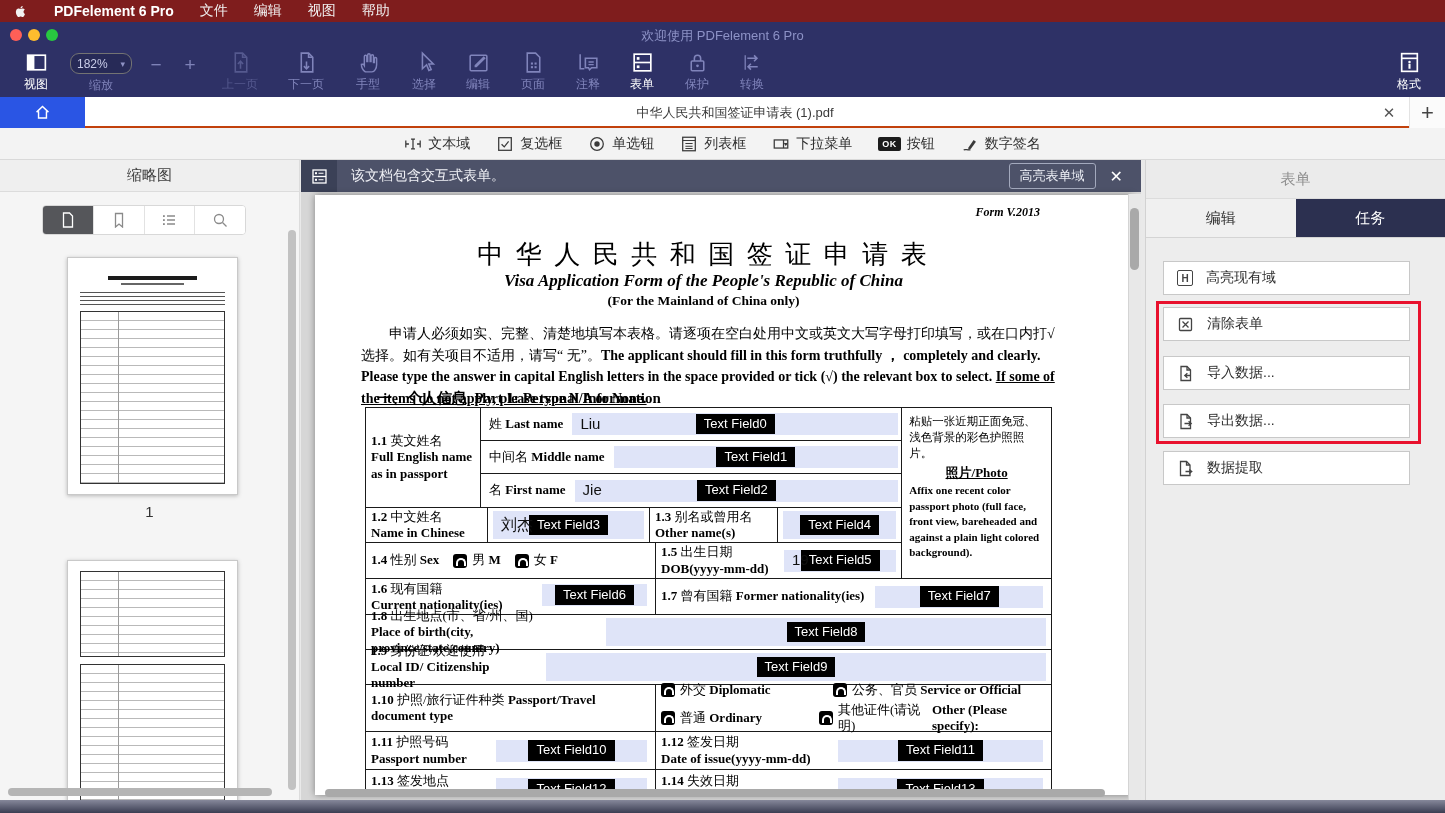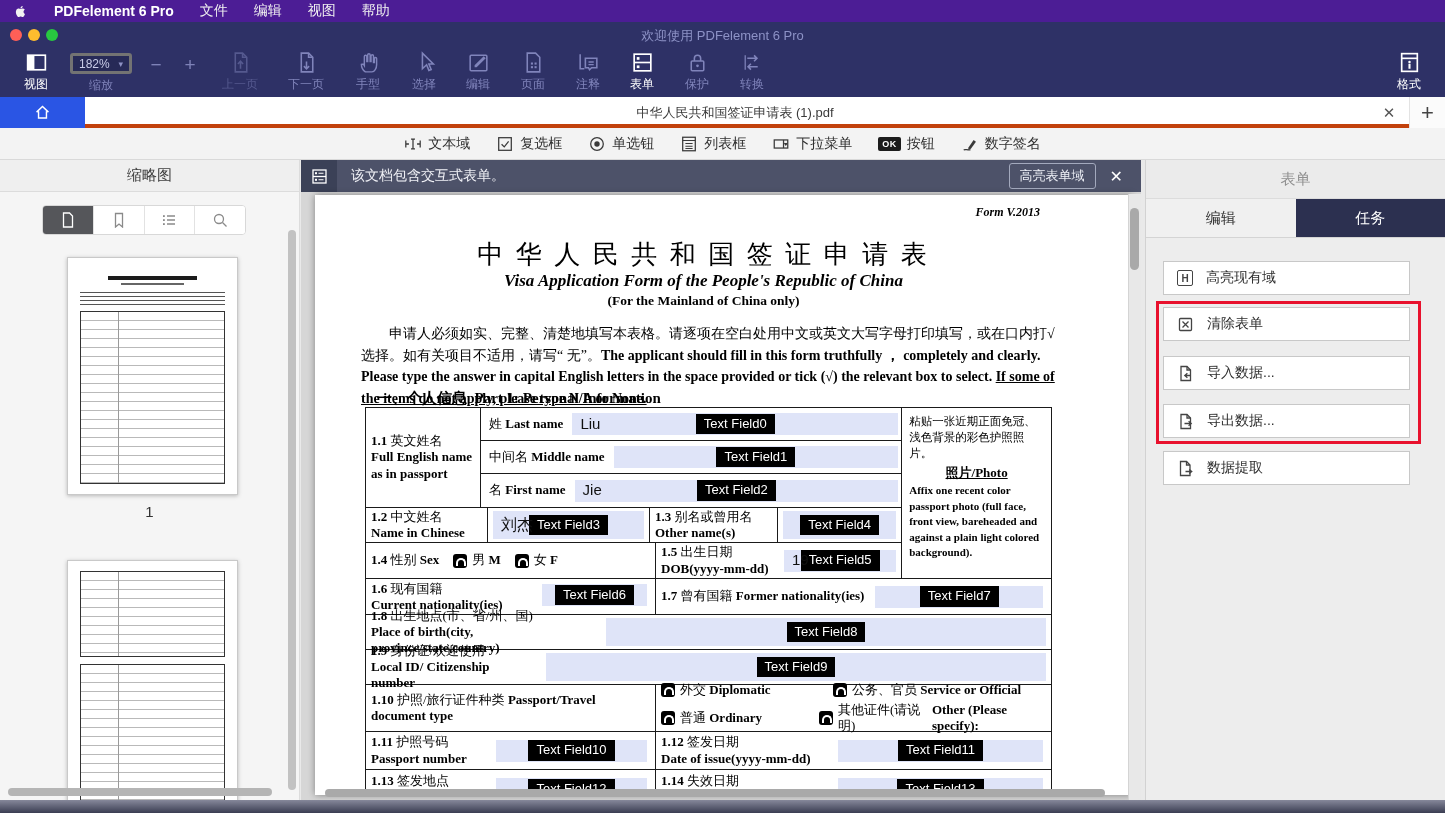--- a/index.html
+++ b/index.html
@@ -1,44 +1,44 @@
 <!DOCTYPE html>
 <html><head>
 <meta charset="utf-8">
 <style>
   * { margin:0; padding:0; box-sizing:border-box; }
   html,body { width:1445px; height:813px; overflow:hidden; }
   body { font-family:"Liberation Sans",sans-serif; background:#2b2d3f; }
   .screen { position:relative; width:1445px; height:813px; overflow:hidden; background:#30335f; }
 
   
-  .menubar { position:absolute; left:0; top:0; width:100%; height:22px; background:#4c1d95; display:flex; align-items:center; gap:26px; padding:0 14px; z-index:50; }
+  .menubar { position:absolute; left:0; top:0; width:100%; height:22px; background:#7f1d1d; display:flex; align-items:center; gap:26px; padding:0 14px; z-index:50; }
   .menubar .apple { width:14px; height:15px; color:#f2f2f2; }
   .menubar .appname { color:#fff; font-weight:bold; font-size:14px; }
   .menubar .mitem { color:#f0f0f0; font-size:14px; }
 
   
   .titlebar { position:absolute; left:0; top:22px; width:100%; height:25px; background:#2e3166; }
   .tl { position:absolute; top:7px; width:12px; height:12px; border-radius:50%; }
   .tl.red{ left:10px; background:#ff5f57; } .tl.yellow{ left:28px; background:#febc2e; } .tl.green{ left:46px; background:#28c840; }
   .titlebar .wtitle { position:absolute; left:0; right:0; top:5px; text-align:center; color:#8d92c6; font-size:13px; }
 
   
   .toolbar { position:absolute; left:0; top:47px; width:100%; height:50px; background:#2e3166; }
   .tbtn { position:absolute; top:3px; width:56px; height:44px; display:flex; flex-direction:column; align-items:center; justify-content:flex-start; color:#8084bb; cursor:default; }
   .tbtn svg { width:25px; height:25px; }
   .tbtn .tlabel { font-size:12px; margin-top:1px; }
   .tbtn.active { color:#ffffff; }
   .tbtn.disabled { color:#55598f; }
-  .zoombox { position:absolute; left:70px; top:6px; width:62px; height:21px; border:3px solid #737373; border-radius:3px; background:#272a57; color:#c9cce8; font-size:12px; display:flex; align-items:center; justify-content:space-between; padding:0 6px; }
+  .zoombox { position:absolute; left:70px; top:6px; width:62px; height:21px; border:1px solid #737373; border-radius:9px; background:#272a57; color:#c9cce8; font-size:12px; display:flex; align-items:center; justify-content:space-between; padding:0 6px; }
   .zoomlabel { position:absolute; left:70px; top:30px; width:62px; text-align:center; color:#8084bb; font-size:12px; }
   .mp { position:absolute; top:8px; color:#7e82b8; font-size:19px; line-height:19px; width:20px; text-align:center; }
 
   
-  .tabbar { position:absolute; left:0; top:97px; width:100%; height:31px; background:#ffffff; border-bottom:4px solid #c2410c; }
+  .tabbar { position:absolute; left:0; top:97px; width:100%; height:31px; background:#ffffff; border-bottom:2px solid #c2410c; }
   .hometab { position:absolute; left:0; top:0; width:85px; height:31px; background:#2a55e4; display:flex; align-items:center; justify-content:center; }
   .hometab svg { width:19px; height:19px; color:#fff; }
   .doctab-title { position:absolute; left:85px; right:60px; top:0; height:31px; display:flex; align-items:center; justify-content:center; color:#3a3a3a; font-size:13px; }
   .tab-close { position:absolute; right:43px; top:0; height:31px; width:26px; display:flex; align-items:center; justify-content:center; color:#555; font-size:15px; }
   .tab-plus { position:absolute; right:0; top:0; height:31px; width:36px; border-left:1px solid #e3e3e3; background:#fbfbfb; display:flex; align-items:center; justify-content:center; color:#444; font-size:22px; font-weight:300; }
 
   
   .formbar { position:absolute; left:0; top:128px; width:100%; height:32px; background:#f3f3f3; border-bottom:1px solid #d9d9d9; display:flex; align-items:center; justify-content:center; gap:26px; }
   .ftool { display:flex; align-items:center; gap:6px; color:#2f2f2f; font-size:14px; }
   .ftool svg { width:18px; height:18px; color:#3a3a3a; }

